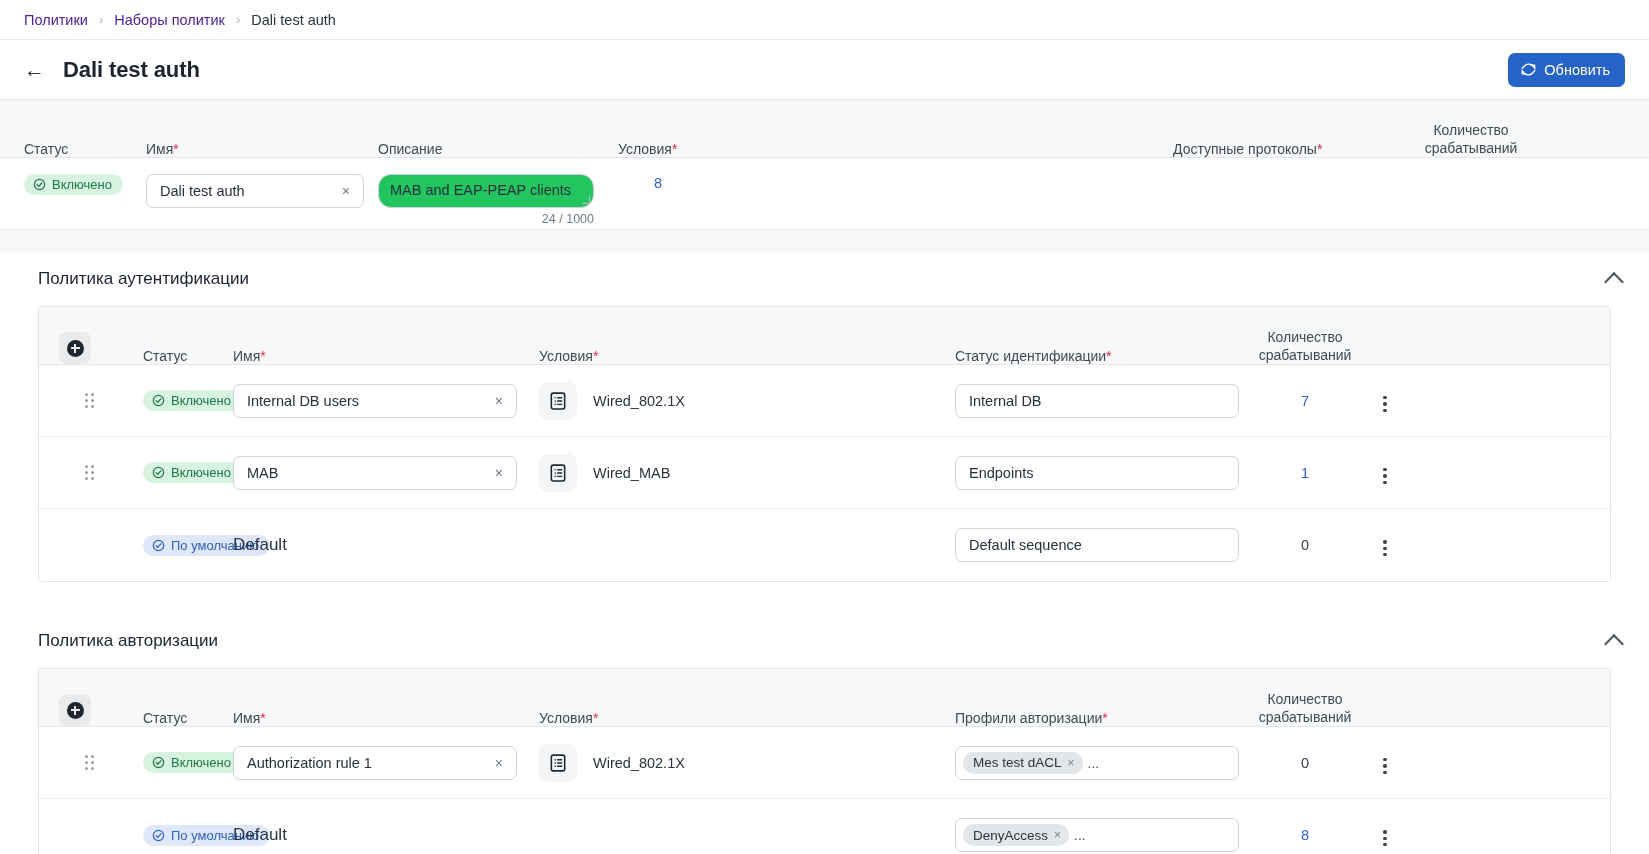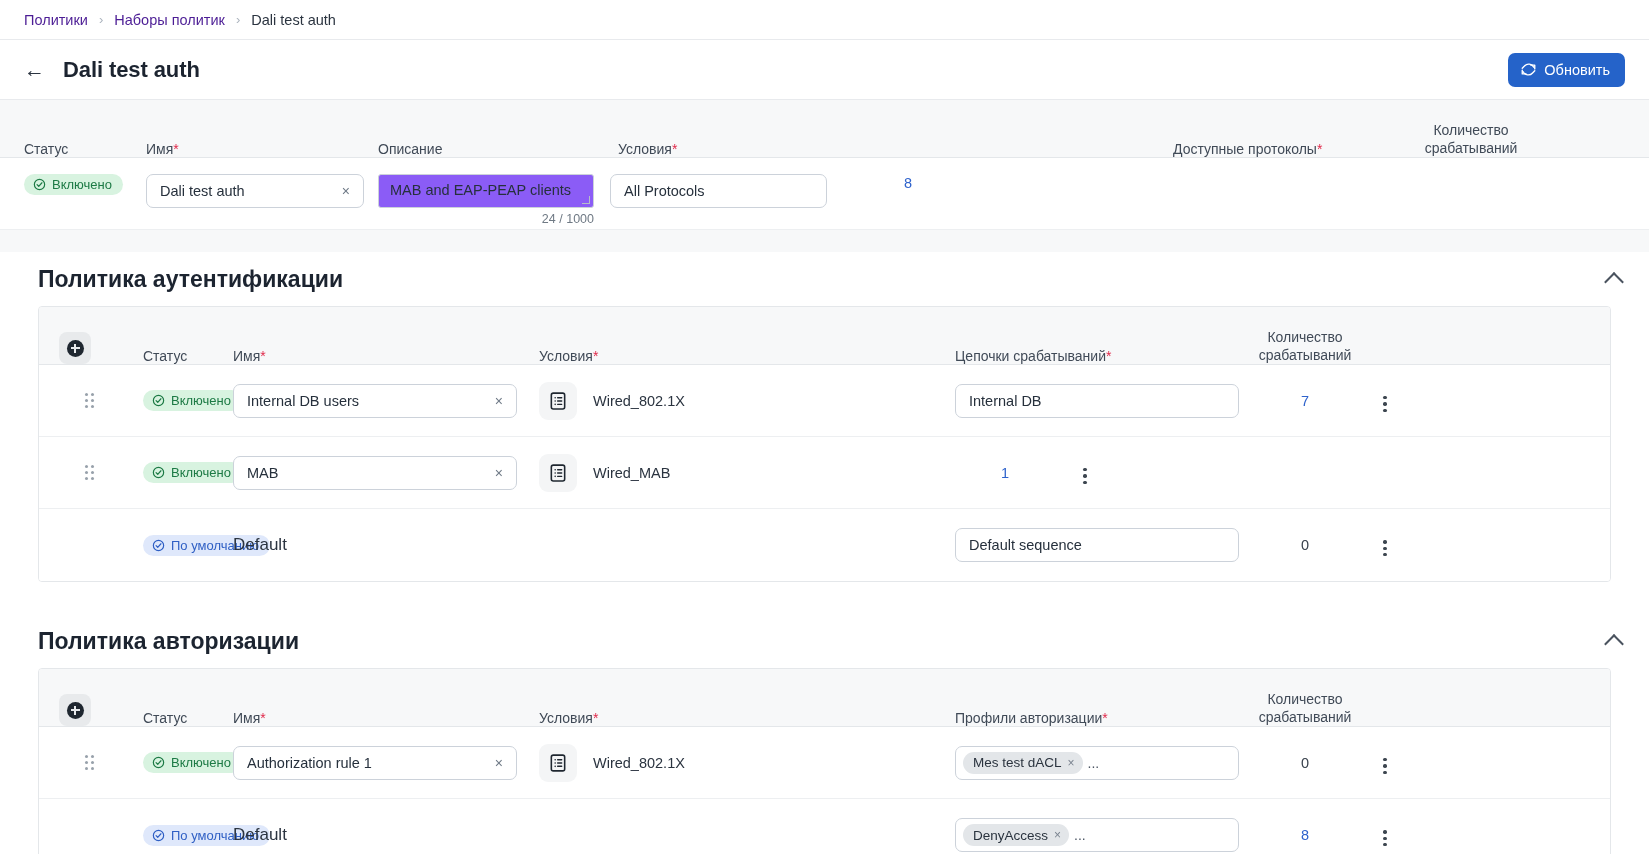--- a/index.html
+++ b/index.html
@@ -147,22 +147,22 @@
     user-select: none;
   }
   .w-name  { width: 218px; }
   .w-sname { width: 284px; }
 
   .textarea-wrap { display: flex; flex-direction: column; align-items: flex-start; }
   .ta {
     width: 216px;
     height: 34px;
     border: 1px solid #ccd2da;
-    border-radius: 3px;
-    background: #8b5cf6;
+    border-radius: 13px;
+    background: #22c55e;
     padding: 7px 10px 0 11px;
     font-size: 14.5px;
     color: #26303c;
     white-space: nowrap;
     overflow: hidden;
     position: relative;
   }
   .ta::after {
     content: "";
     position: absolute;
@@ -247,22 +247,22 @@
   .cond-text b { font-weight: 700; }
 
   
   .section-head {
     display: flex;
     align-items: center;
     padding: 0 28px 0 38px;
     height: 54px;
   }
   .section-title {
-    font-size: 23px;
-    font-weight: 700;
+    font-size: 17px;
+    font-weight: 400;
     color: #1c2430;
     text-align: center;
   }
   .chev {
     width: 14px; height: 14px;
     border-left: 2px solid #4a535f;
     border-top: 2px solid #4a535f;
     transform: rotate(45deg);
     cursor: pointer;
     margin-top: 5px;
@@ -403,26 +403,20 @@
       <span class="clear">×</span>
     </div>
   </div>
 
   <div class="c-desc textarea-wrap">
     <div class="ta">MAB and EAP-PEAP clients</div>
     <div class="counter">24 / 1000</div>
   </div>
 
 
-  <div class="c-proto">
-    <div class="sel w-proto">
-      <span class="val">All Protocols</span>
-      <span class="caret"></span>
-    </div>
-  </div>
 
   <div class="c-hits">
     <span class="hit-link">8</span>
   </div>
 </div>
 
 <div class="band"></div>
 
 <div class="section-head">
   <span class="section-title">Политика аутентификации</span>
@@ -438,21 +432,21 @@
       </span>
     </div>
     <div class="th s-status" style="padding-left:52px;">Статус</div>
     <div class="th s-name">
       <span>Имя</span><span class="req">*</span>
     </div>
     <div class="th s-cond">
       <span>Условия</span><span class="req">*</span>
     </div>
     <div class="th s-sel">
-      <span>Цепочки срабатываний</span><span class="req">*</span>
+      <span>Статус идентификации</span><span class="req">*</span>
     </div>
     <div class="th s-hits two-line">
       <div>Количество</div>
       <div>срабатываний</div>
     </div>
     <div class="s-menu"></div>
   </div>
 
   <div class="trow row-h72">
     <div class="s-drag">
@@ -553,20 +547,26 @@
             <circle cx="8.6" cy="12" r="0.95" fill="#1f2730" stroke="none"></circle>
             <circle cx="8.6" cy="16" r="0.95" fill="#1f2730" stroke="none"></circle>
             <line x1="11.6" y1="8" x2="16.4" y2="8"></line>
             <line x1="11.6" y1="12" x2="16.4" y2="12"></line>
             <line x1="11.6" y1="16" x2="16.4" y2="16"></line>
           </svg>
         </span>
         <span class="cond-text">Wired_MAB</span>
       </div>
     </div>
+    <div class="s-sel">
+      <div class="sel w-chain">
+        <span class="val">Endpoints</span>
+        <span class="caret"></span>
+      </div>
+    </div>
     <div class="s-hits">
       <span class="hit-link">1</span>
     </div>
     <div class="s-menu">
       <span class="kebab">
           <i></i>
           <i></i>
           <i></i>
         </span>
     </div>

